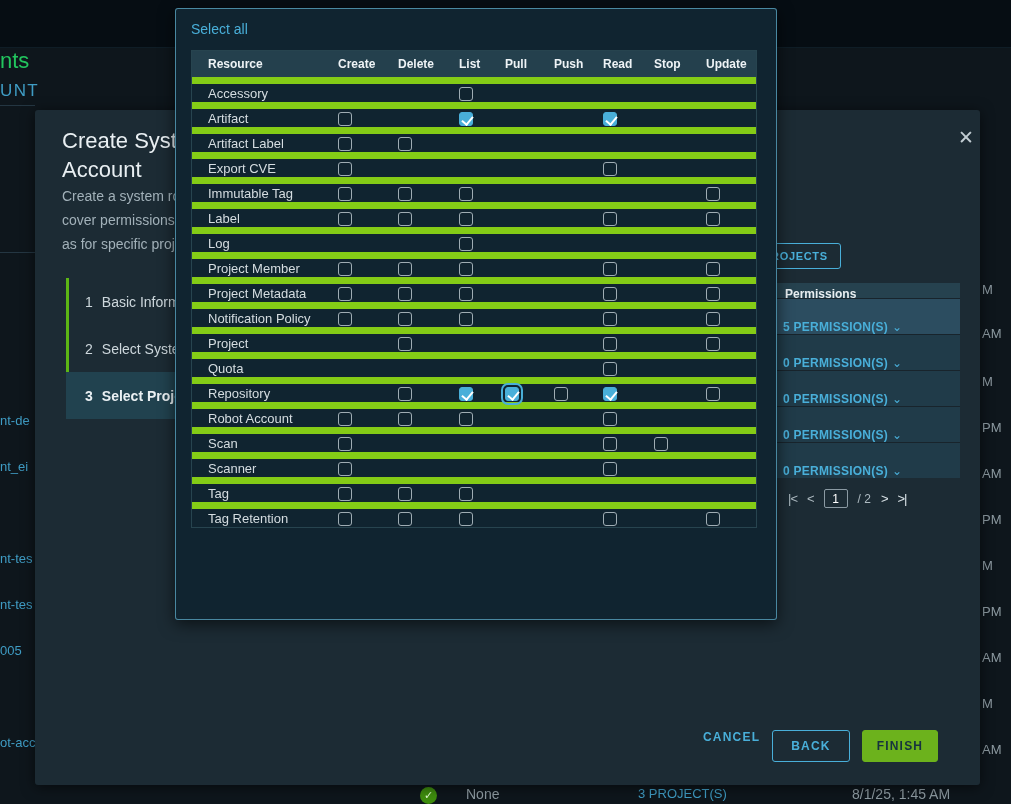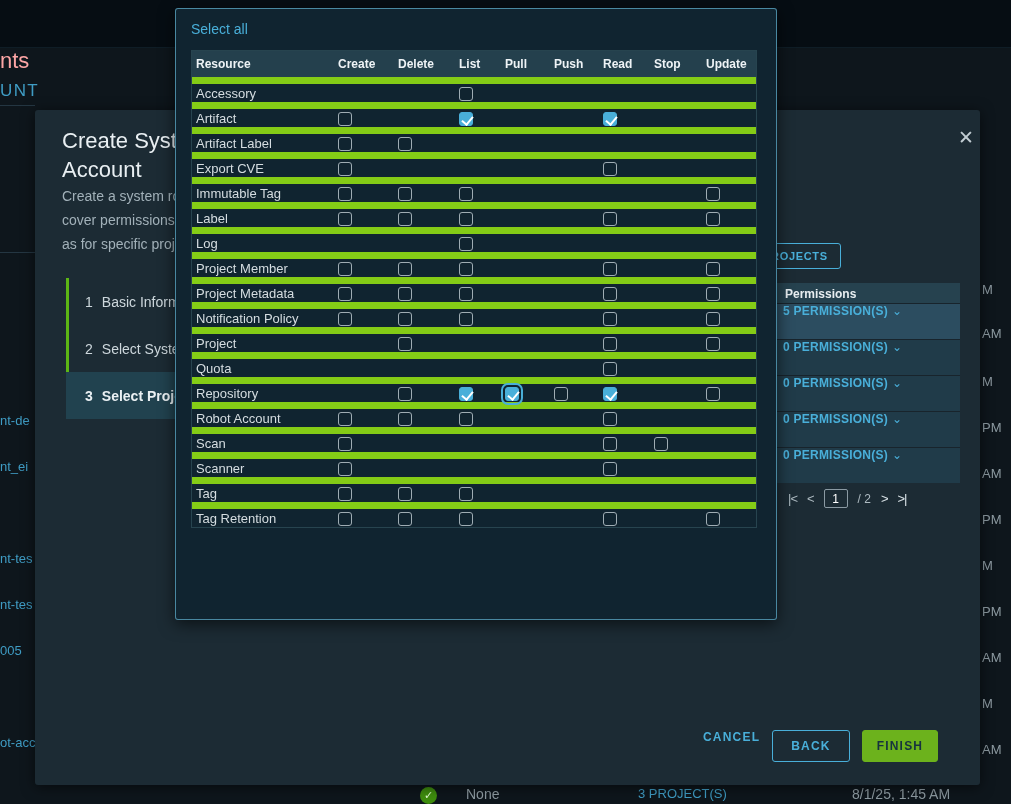--- a/index.html
+++ b/index.html
@@ -1,42 +1,42 @@
 <!DOCTYPE html>
 <html><head>
 <meta charset="utf-8">
 <style>
   *{margin:0;padding:0;box-sizing:border-box}
   html,body{width:1011px;height:804px}
   body{position:relative;overflow:hidden;background:#0e161c;font-family:"Liberation Sans",sans-serif}
 
   
   .topbar{position:absolute;left:0;top:0;width:1011px;height:48px;background:#060d13;border-bottom:1px solid #0f1d26}
-  .bg-title{position:absolute;left:0;top:48px;font-size:22px;color:#fca5a5}
+  .bg-title{position:absolute;left:0;top:48px;font-size:22px;color:#22c55e}
   .bg-btnfrag{position:absolute;left:0;top:81px;font-size:17px;font-weight:normal;letter-spacing:.08em;color:#3f9cc4}
   .hline{position:absolute;left:0;width:35px;height:1px;background:#243642}
   .frag{position:absolute;font-size:13px;white-space:nowrap}
   .frag.teal{color:#3f9cc4}
   .frag.grey{color:#8e9ba2}
   .statusok{position:absolute;left:420px;top:787px;width:17px;height:17px;border-radius:50%;background:#3f8e0e;color:#e4ffd4;font-size:11px;line-height:17px;text-align:center}
 
   
   .modal{position:absolute;left:35px;top:110px;width:945px;height:675px;background:#1c2b34;border-radius:3px;box-shadow:0 2px 14px rgba(0,0,0,.55);z-index:5}
   .close{position:absolute;left:923px;top:18px;background:none;border:none;color:#c2cdd3;font-size:19px;cursor:pointer;line-height:1}
   .mtitle{position:absolute;left:27px;top:16px;font-size:22px;line-height:29px;color:#e9eff2;font-weight:400;white-space:nowrap}
   .mdesc{position:absolute;left:27px;top:74px;font-size:14px;line-height:24px;color:#a2b1b9;white-space:nowrap}
   .steps{position:absolute;left:31px;top:168px;width:235px}
   .step{height:47px;display:flex;align-items:center;gap:9px;padding-left:16px;border-left:3px solid transparent;font-size:14px;color:#cdd7dc;cursor:pointer}
   .step.completed{border-left-color:#5cb615}
   .step.current{background:#21424f;color:#eaf0f3;font-weight:bold}
   .selproj{position:absolute;left:664px;top:133px;height:26px;padding:0 12px;background:transparent;border:1px solid #49afd9;border-radius:3px;color:#49afd9;font-size:11px;font-weight:bold;letter-spacing:.06em;cursor:pointer}
 
   .permtable{position:absolute;left:740px;top:173px;width:185px}
-  .phead{height:20px;line-height:23px;background:#26424f;padding-left:10px;font-size:12px;font-weight:bold;color:#e8eef1}
-  .permrow{height:36px;display:flex;align-items:flex-start;padding-left:8px;background:#203b49;border-top:1px solid #18242c;color:#49afd9;font-size:12px;font-weight:bold;letter-spacing:.02em;cursor:pointer;white-space:nowrap}
+  .phead{height:15px;line-height:23px;background:#26424f;padding-left:10px;font-size:12px;font-weight:bold;color:#e8eef1}
+  .permrow{height:36px;display:flex;align-items:flex-end;padding-left:8px;background:#203b49;border-top:1px solid #18242c;color:#49afd9;font-size:12px;font-weight:bold;letter-spacing:.02em;cursor:pointer;white-space:nowrap}
   .permrow.selected{background:#2c4d60}
   .permrow .caret{font-weight:normal;margin-left:4px}
 
   .pager{position:absolute;left:753px;top:379px;display:flex;align-items:center;gap:10px;color:#b9c6cc;font-size:13px}
   .pgbtn{cursor:pointer;font-size:13px;letter-spacing:-1px;color:#aebbc2}
   .pgbtn.bright{color:#dbe4e8}
   .pginput{width:24px;height:19px;background:transparent;border:1px solid #8b9aa3;border-radius:2px;color:#fff;font-size:12px;text-align:center;font-family:"Liberation Sans",sans-serif}
   .pgtotal{color:#aebbc2;font-size:12px}
 
   .mbuttons{position:absolute;left:668px;top:620px;display:flex;align-items:flex-start;gap:12px}
@@ -45,21 +45,21 @@
   .btn-green{background:#6cb21c;border:1px solid #6cb21c;border-radius:3px;color:#16323f;height:32px;padding:0 14px;font-size:12px;font-weight:bold;letter-spacing:.1em;cursor:pointer}
 
   
   .popup{position:absolute;left:175px;top:8px;width:602px;height:612px;background:#102430;border:1px solid rgba(92,170,199,.75);border-radius:3px;box-shadow:0 4px 16px rgba(0,0,0,.6);z-index:10}
   .selectall{position:absolute;left:15px;top:12px;font-size:14px;color:#49afd9;cursor:pointer;text-decoration:none}
   .ptable{position:absolute;left:15px;top:41px;width:566px;border:1px solid #27444f}
   .phr,.prow{display:grid;grid-template-columns:143px 60px 61px 46px 49px 49px 51px 52px 55px;align-items:center}
   .phr{height:26px;background:#24404d;font-size:12px;font-weight:bold;color:#eef3f6}
   .prow{height:25px;border-top:7px solid #84cc16;font-size:13px;color:#d5dde1}
   .cell{padding-left:3px}
-  .cell.res{padding-left:4px;white-space:nowrap;overflow:hidden}
+  .cell.res{padding-left:16px;white-space:nowrap;overflow:hidden}
   .cb{display:inline-block;width:14px;height:14px;border:1px solid #9fadb4;border-radius:3px;background:transparent;position:relative;cursor:pointer;vertical-align:middle}
   .cb.checked{background:#49afd9;border-color:#49afd9}
   .cb.checked::after{content:"";position:absolute;left:4px;top:1px;width:5px;height:9px;border:solid #fff;border-width:0 2px 2px 0;transform:rotate(40deg)}
   .cb.focused{outline:2px solid #49afd9;outline-offset:2px}
 </style>
 </head>
 <body>
 
 <div class="topbar"></div>
 <div class="bg-title">nts</div>

